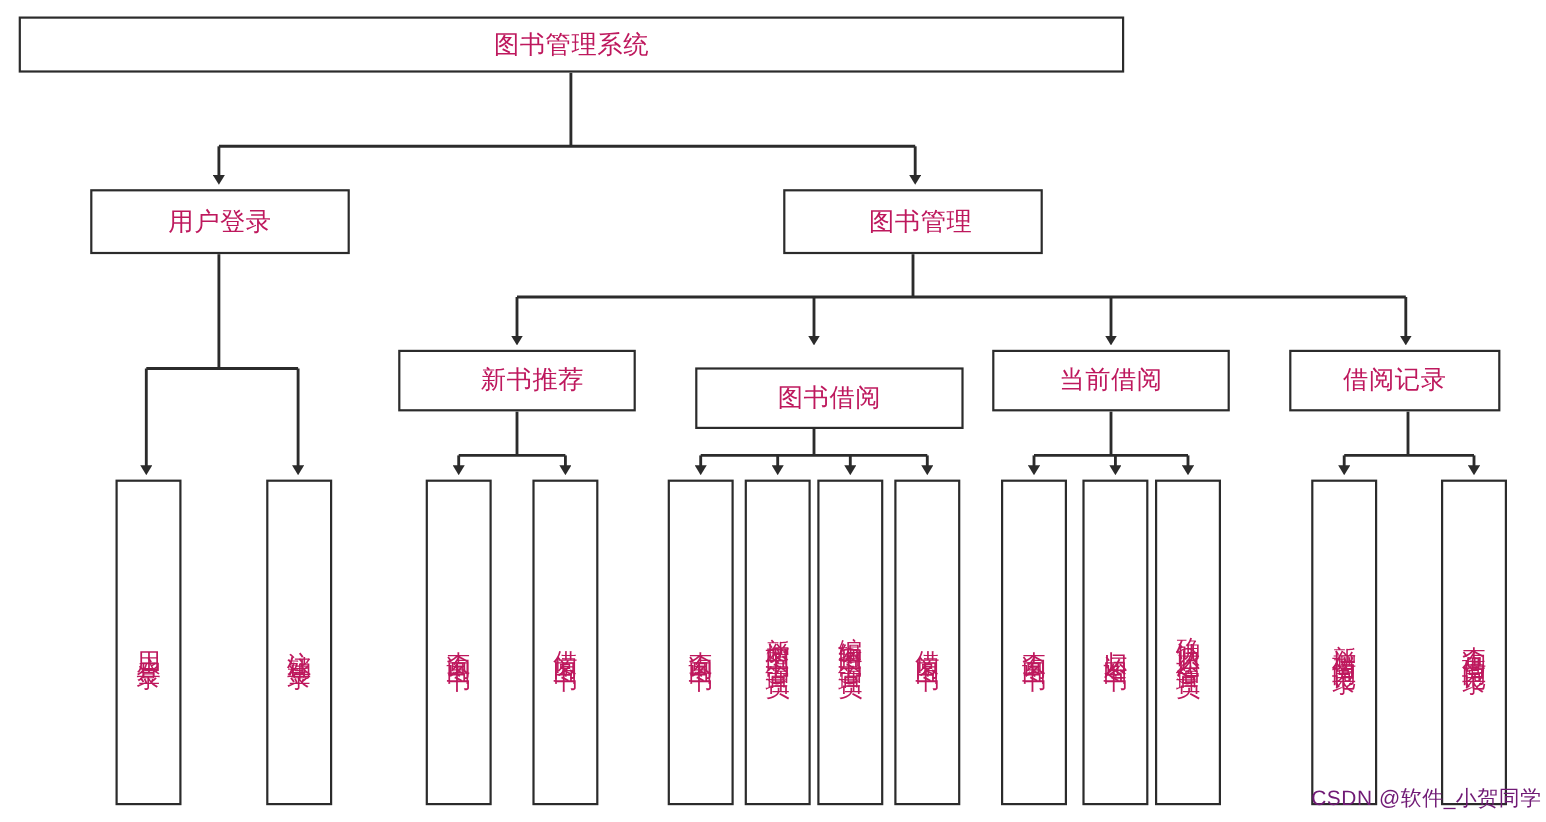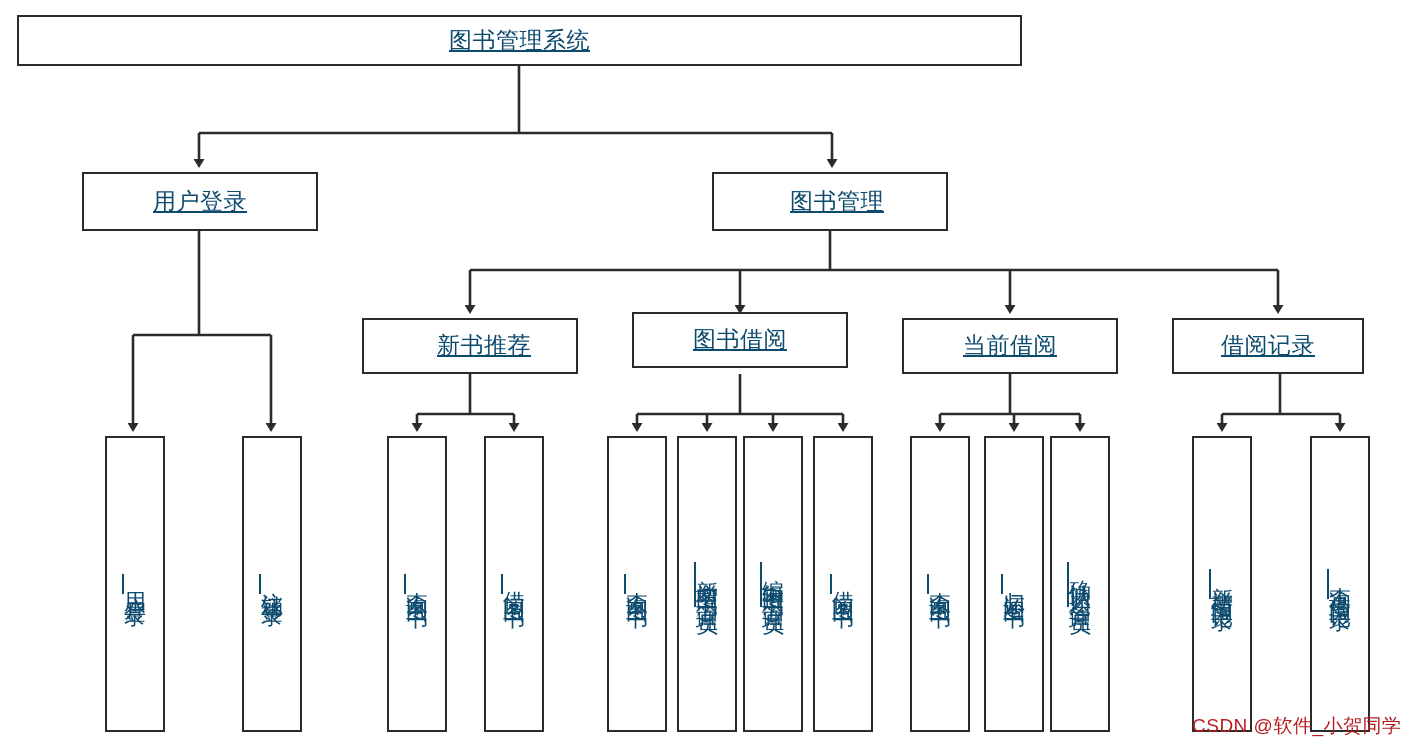--- a/index.html
+++ b/index.html
@@ -26,22 +26,21 @@
     pointer-events: none;
   }
   .node {
     position: absolute;
     box-sizing: border-box;
     background: #ffffff;
     border: 2.4px solid #2b2b2b;
     display: flex;
     align-items: center;
     justify-content: center;
-    color: #0c4a6e;
-    text-decoration: underline;
+    color: #be185d;
   }
   .node.horiz {
     font-size: 23px;
     letter-spacing: 0.5px;
     line-height: 1.1;
   }
   .node.root {
     font-size: 23px;
   }
   .node.leaf {
@@ -54,21 +53,21 @@
     text-orientation: upright;
     -webkit-text-orientation: upright;
     letter-spacing: 5px;
     line-height: 1;
     white-space: nowrap;
     text-align: center;
   }
   .watermark {
     position: absolute;
     font-size: 19px;
-    color: #b91c1c;
+    color: #701a75;
     white-space: nowrap;
     letter-spacing: 0.5px;
   }
 </style>
 </head>
 <body>
 
 <div id="canvas">
 
   <svg id="edges" viewBox="0 0 1405 747" xmlns="http://www.w3.org/2000/svg">
@@ -128,21 +127,21 @@
   <div class="node horiz" style="left:82px;top:172px;width:236px;height:59px;">
     <span>用户登录</span>
   </div>
   <div class="node horiz" style="left:712px;top:172px;width:236px;height:59px;padding-left:14px;">
     <span>图书管理</span>
   </div>
 
   <div class="node horiz" style="left:362px;top:318px;width:216px;height:56px;padding-left:28px;">
     <span>新书推荐</span>
   </div>
-  <div class="node horiz" style="left:632px;top:312px;width:216px;height:56px;justify-content:center;">
+  <div class="node horiz" style="left:632px;top:334px;width:244px;height:56px;justify-content:center;">
     <span>图书借阅</span>
   </div>
   <div class="node horiz" style="left:902px;top:318px;width:216px;height:56px;text-align:right;">
     <span>当前借阅</span>
   </div>
   <div class="node horiz" style="left:1172px;top:318px;width:192px;height:56px;">
     <span>借阅记录</span>
   </div>
 
   <div class="node leaf" style="left:105px;top:436px;width:60px;height:296px;">

